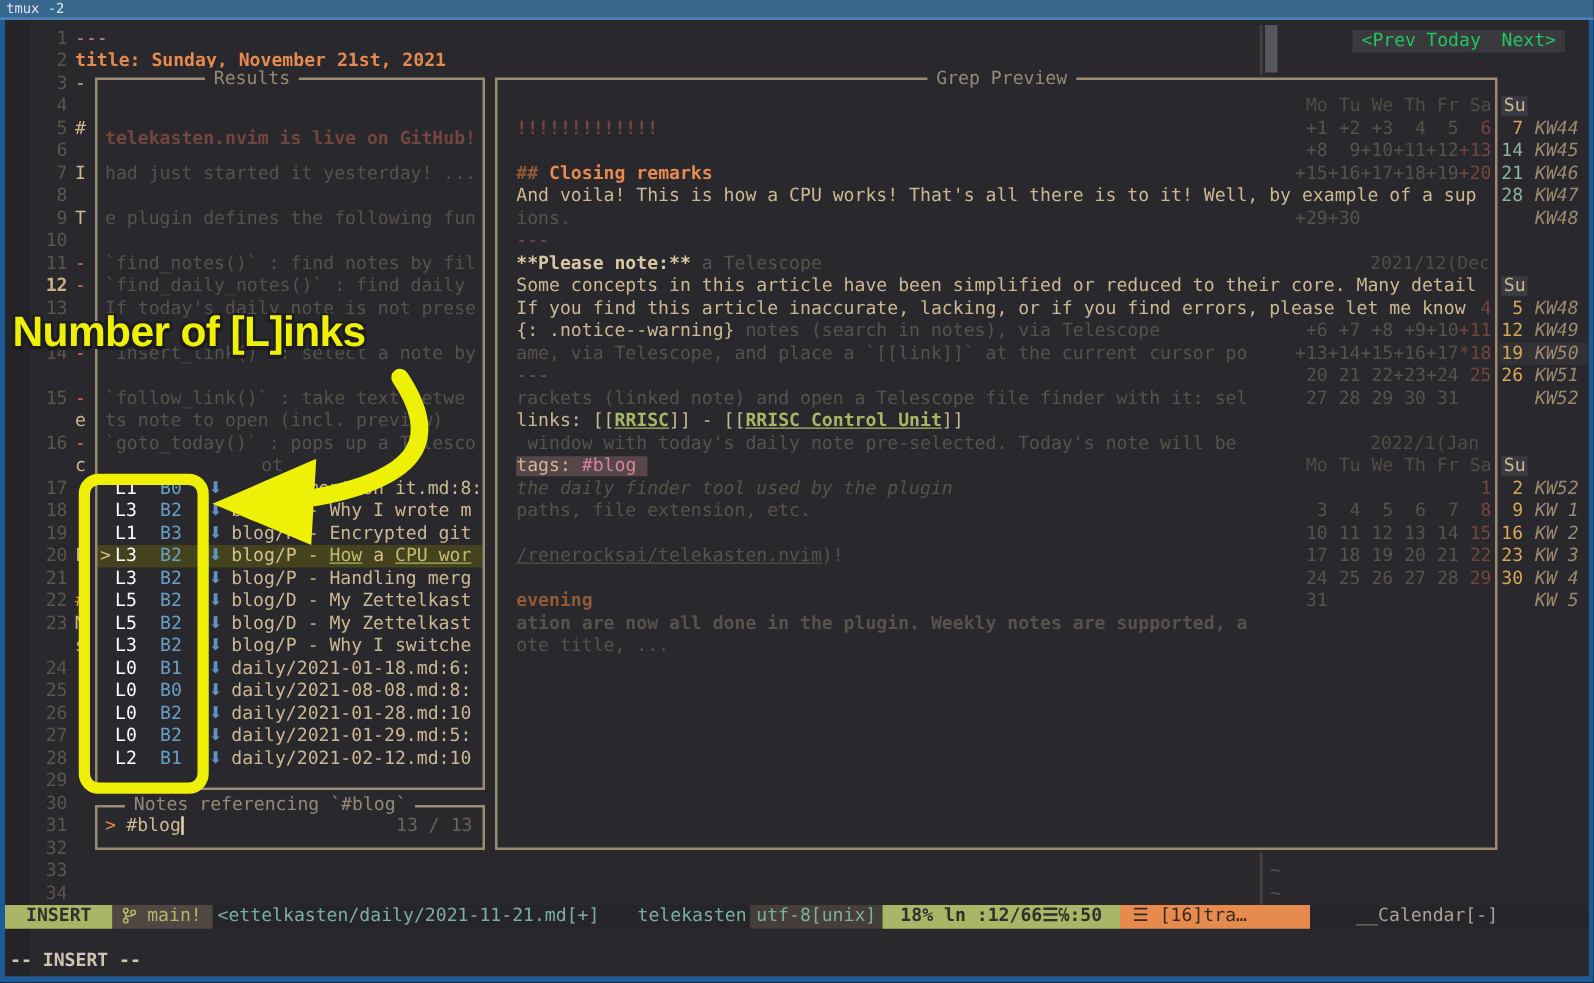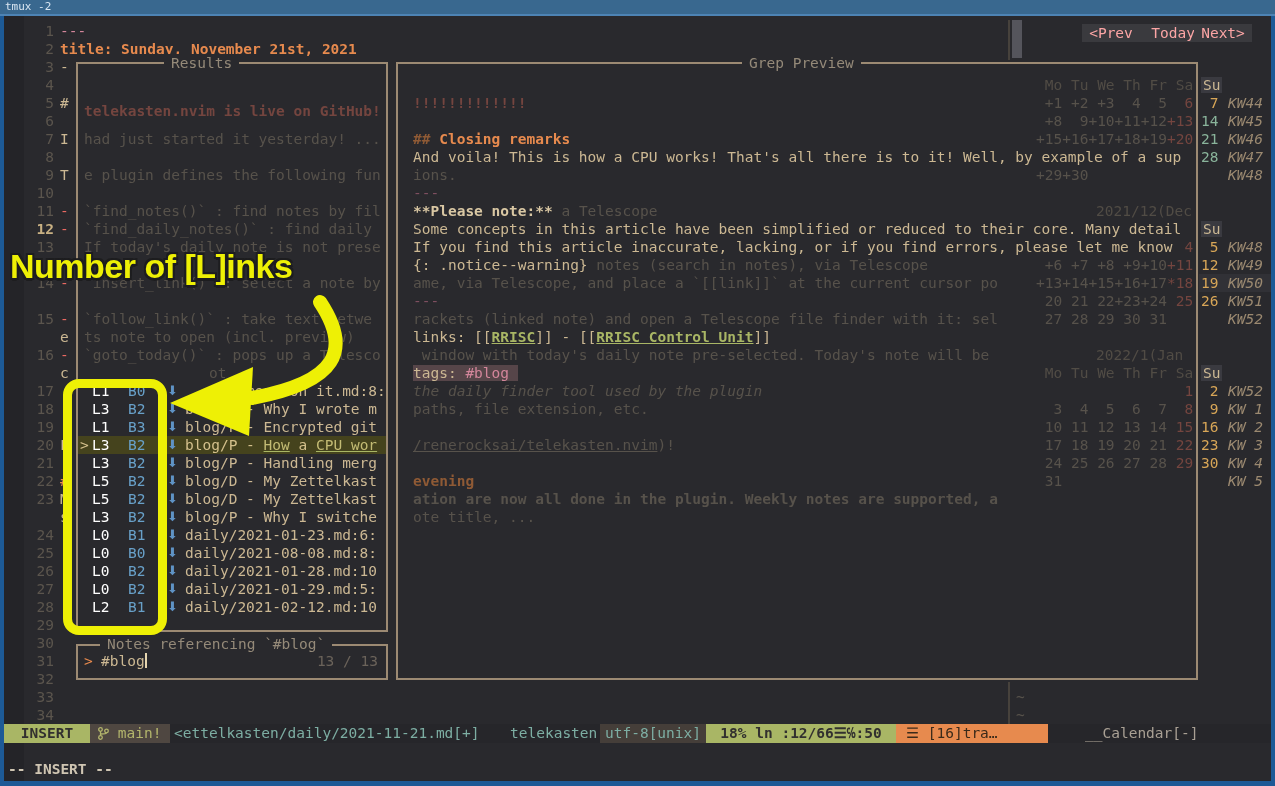--- a/index.html
+++ b/index.html
@@ -17,21 +17,21 @@
   .boldfg{color:#d9c7a3}.green{color:#a9b665}.hdr{color:#514c45}.kw{color:#9b8970;font-style:italic}
   .tealnum{color:#8ab49b}.orangenum{color:#d8a657}
   .b{font-weight:bold}.u{text-decoration:underline}
   .tagbg{background:#564549}
   .bl{color:#ffffff}.bb{color:#68a0c8}
   .ar{color:#5f93c5;font-family:"DejaVu Sans",sans-serif;font-size:13px;}
   .selbg{position:absolute;left:74px;width:308px;height:18px;background:#45431d;z-index:3;}
   .selfg{color:#d4c08c}.selm{color:#c3bb74;text-decoration:underline;text-decoration-color:#a9b665}
   .panel{position:absolute;border:2px solid #9c8a73;background:transparent;z-index:5;pointer-events:none;box-sizing:border-box;}
   .boxtitle{position:absolute;background:#29292d;color:#958a79;padding:0 7px;z-index:6;height:18px;}
-  .navbtn{position:absolute;top:8px;height:18px;background:#3a3a3e;color:#fca5a5;padding:0 3px;z-index:6;}
+  .navbtn{position:absolute;top:8px;height:18px;background:#3a3a3e;color:#22c55e;padding:0 3px;z-index:6;}
   .suhdr{background:#3a3a40;color:#ccb893;padding:0 2px;}
   .calhl{position:absolute;background:#313136;height:18px;z-index:2;}
   .sep{position:absolute;width:2px;background:#47423c;z-index:2;}
   .sb{position:absolute;left:1008px;top:4px;width:10px;height:38px;background:#55555c;z-index:3;}
   .sl{position:absolute;top:708px;height:19px;line-height:19px;z-index:6;}
   .sl-bar{left:0;width:1267px;background:#26262a;}
   .sl-mode{left:0;width:86px;background:#a9b665;color:#32302f;font-weight:bold;text-align:center;}
   .sl-branch{left:86px;width:80px;background:#4f4741;color:#b3b56c;padding-left:8px;box-sizing:border-box;}
   .sl-file{left:170px;color:#7daea3;}
   .sl-plugin{left:506px;color:#7daea3;}
@@ -61,21 +61,21 @@
   </div>
 
   <div id="term">
     <div class="gutterband"></div>
 
     <div class="sep" style="left:1004px;top:4px;height:40px;"></div>
     <div class="sep" style="left:1004px;top:666px;height:42px;"></div>
     <div class="sb"></div>
 
     <div class="navbtn" style="left:1078px;width:52px;text-align:center;"><span>&lt;Prev</span></div>
-    <div class="navbtn" style="left:1134px;width:54px;text-align:right;"><span>Today</span></div>
+    <div class="navbtn" style="left:1134px;width:54px;text-align:left;"><span>Today</span></div>
     <div class="navbtn" style="left:1190px;width:52px;text-align:center;"><span>Next&gt;</span></div>
 
     <div class="panel" style="left:72px;top:46px;width:312px;height:570px;"></div>
     <div class="boxtitle" style="left:160px;top:38px;">Results</div>
 
     <div class="panel" style="left:392px;top:46px;width:802px;height:618px;"></div>
     <div class="boxtitle" style="left:738px;top:38px;">Grep Preview</div>
 
     <div class="panel" style="left:72px;top:628px;width:312px;height:36px;"></div>
     <div class="boxtitle" style="left:96px;top:619px;">Notes referencing `#blog`</div>
@@ -221,21 +221,21 @@
       <div class="row bb" style="left: 124px; top: 474px;">B2</div>
       <div class="row ar" style="left: 163px; top: 474px;">⬇</div>
       <div class="row" style="left: 181px; top: 474px;"><span class="fg">blog/D - My Zettelkast</span></div>
       <div class="row bl" style="left: 88px; top: 492px;">L3</div>
       <div class="row bb" style="left: 124px; top: 492px;">B2</div>
       <div class="row ar" style="left: 163px; top: 492px;">⬇</div>
       <div class="row" style="left: 181px; top: 492px;"><span class="fg">blog/P - Why I switche</span></div>
       <div class="row bl" style="left: 88px; top: 510px;">L0</div>
       <div class="row bb" style="left: 124px; top: 510px;">B1</div>
       <div class="row ar" style="left: 163px; top: 510px;">⬇</div>
-      <div class="row" style="left: 181px; top: 510px;"><span class="fg">daily/2021-01-23.md:6:</span></div>
+      <div class="row" style="left: 181px; top: 510px;"><span class="fg">daily/2021-01-18.md:6:</span></div>
       <div class="row bl" style="left: 88px; top: 528px;">L0</div>
       <div class="row bb" style="left: 124px; top: 528px;">B0</div>
       <div class="row ar" style="left: 163px; top: 528px;">⬇</div>
       <div class="row" style="left: 181px; top: 528px;"><span class="fg">daily/2021-08-08.md:8:</span></div>
       <div class="row bl" style="left: 88px; top: 546px;">L0</div>
       <div class="row bb" style="left: 124px; top: 546px;">B2</div>
       <div class="row ar" style="left: 163px; top: 546px;">⬇</div>
       <div class="row" style="left: 181px; top: 546px;"><span class="fg">daily/2021-01-28.md:10</span></div>
       <div class="row bl" style="left: 88px; top: 564px;">L0</div>
       <div class="row bb" style="left: 124px; top: 564px;">B2</div>

